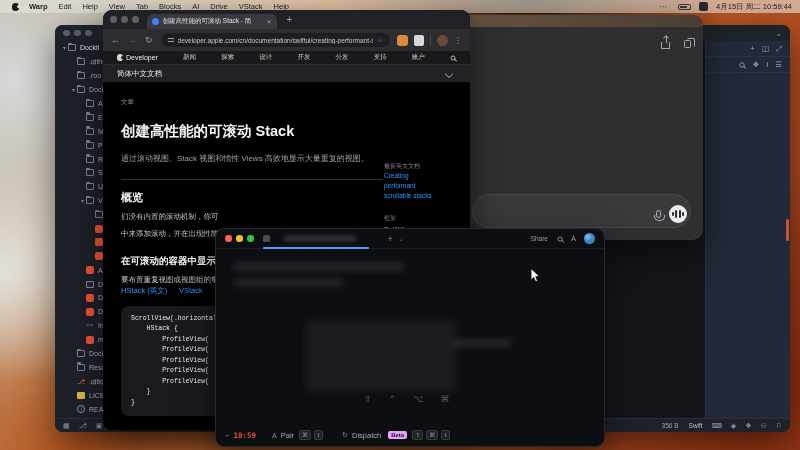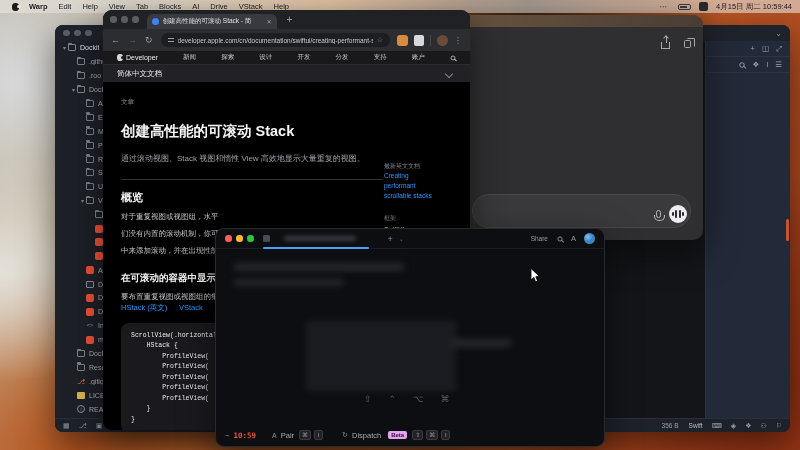--- a/index.html
+++ b/index.html
@@ -512,39 +512,38 @@
     </div>
     <div class="subnav">
       <span>简体中文文档</span>
       <span class="sspace"></span>
       <span class="vchev"></span>
     </div>
 
     <div class="article">
       <div class="eyebrow">文章</div>
       <div class="h1">创建高性能的可滚动 Stack</div>
-      <div class="abstract">通过滚动视图、Stack 视图和惰性 View 高效地显示大量重复的视图。</div>
+      <div class="abstract">通过滚动视图、Stack 视图和惰性 Views 高效地显示大量重复的视图。</div>
 
       <div class="meta">
         <div class="mlabel">最新英文文档</div>
         <div>
 
         <div class="mlink">Creating</div>
             <div class="mlink">performant</div>
             <div class="mlink">scrollable stacks</div>
           </div>
         <div class="mframe-label">框架</div>
         <div class="mframe">SwiftUI</div>
       </div>
 
       <div class="hr"></div>
       <div class="h2">概览</div>
       <div>
 
-          <div class="para">对于重复视图或视图组，水平</div>
           <div class="para">们没有内置的滚动机制，你可</div>
           <div class="para">中来添加滚动，并在出现性能</div>
         </div>
 
       <div class="h3">在可滚动的容器中显示视图</div>
       <div class="para">要布置重复视图或视图组的集合，请使用</div>
       <div class="linkline">
         <span class="blue">HStack (英文)</span><span> 或 </span><span class="blue">VStack</span>
       </div>
 

